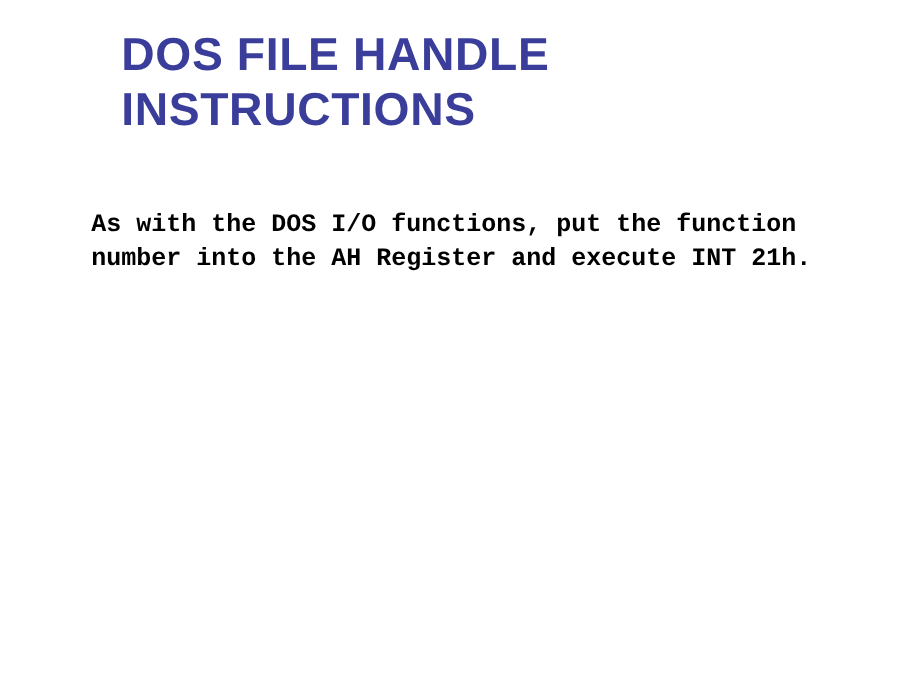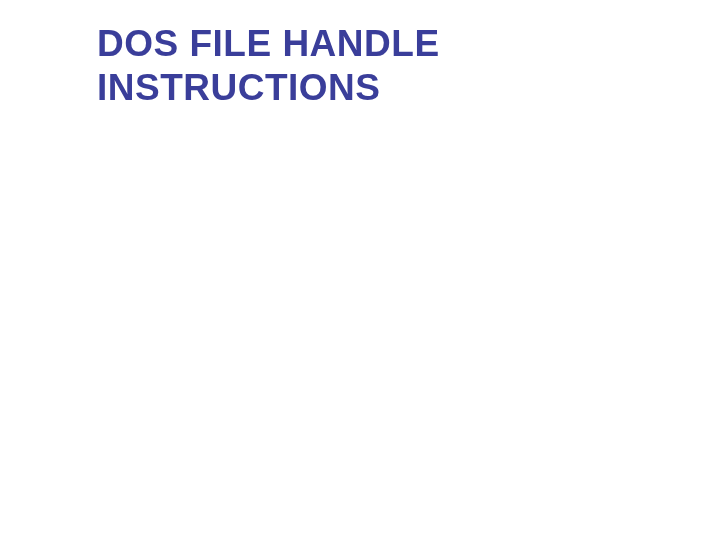--- a/index.html
+++ b/index.html
@@ -39,13 +39,14 @@
     line-height: 1.35;
     color: #000000;
     white-space: normal;
   }
 </style>
 </head>
 <body>
 
 <div class="slide">
   <div class="title">DOS FILE HANDLE INSTRUCTIONS</div>
+  <div class="body">As with the DOS I/O functions, put the function number into the AH Register and execute INT 21h.</div>
 </div>
 
 </body></html>

